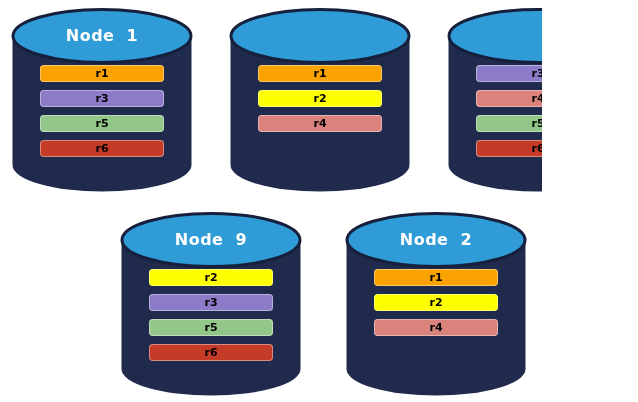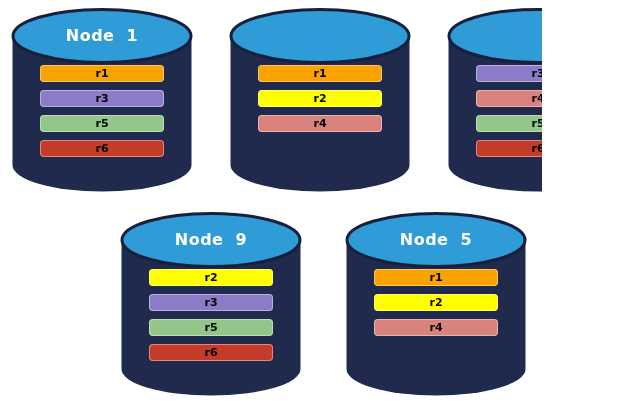--- a/index.html
+++ b/index.html
@@ -113,21 +113,21 @@
         <div class="bar" style="background: rgb(196, 59, 40);">
           <span>r6</span>
         </div>
       </div>
   </div>
     <div class="node node-5">
     <svg class="cyl" viewBox="0 0 184 188" aria-hidden="true">
       <path class="cyl-body" d="M 2.5 29 L 2.5 158 A 89.5 26.5 0 0 0 181.5 158 L 181.5 29 Z"></path>
       <ellipse class="cyl-top" cx="92" cy="29" rx="89" ry="26.5"></ellipse>
     </svg>
-    <div class="node-label">Node  5</div>
+    <div class="node-label">Node  2</div>
     <div class="bars">
         <div class="bar" style="background: rgb(250, 162, 0);">
           <span>r1</span>
         </div>
         <div class="bar" style="background: rgb(255, 255, 0);">
           <span>r2</span>
         </div>
         <div class="bar" style="background: rgb(217, 131, 124);">
           <span>r4</span>
         </div>

